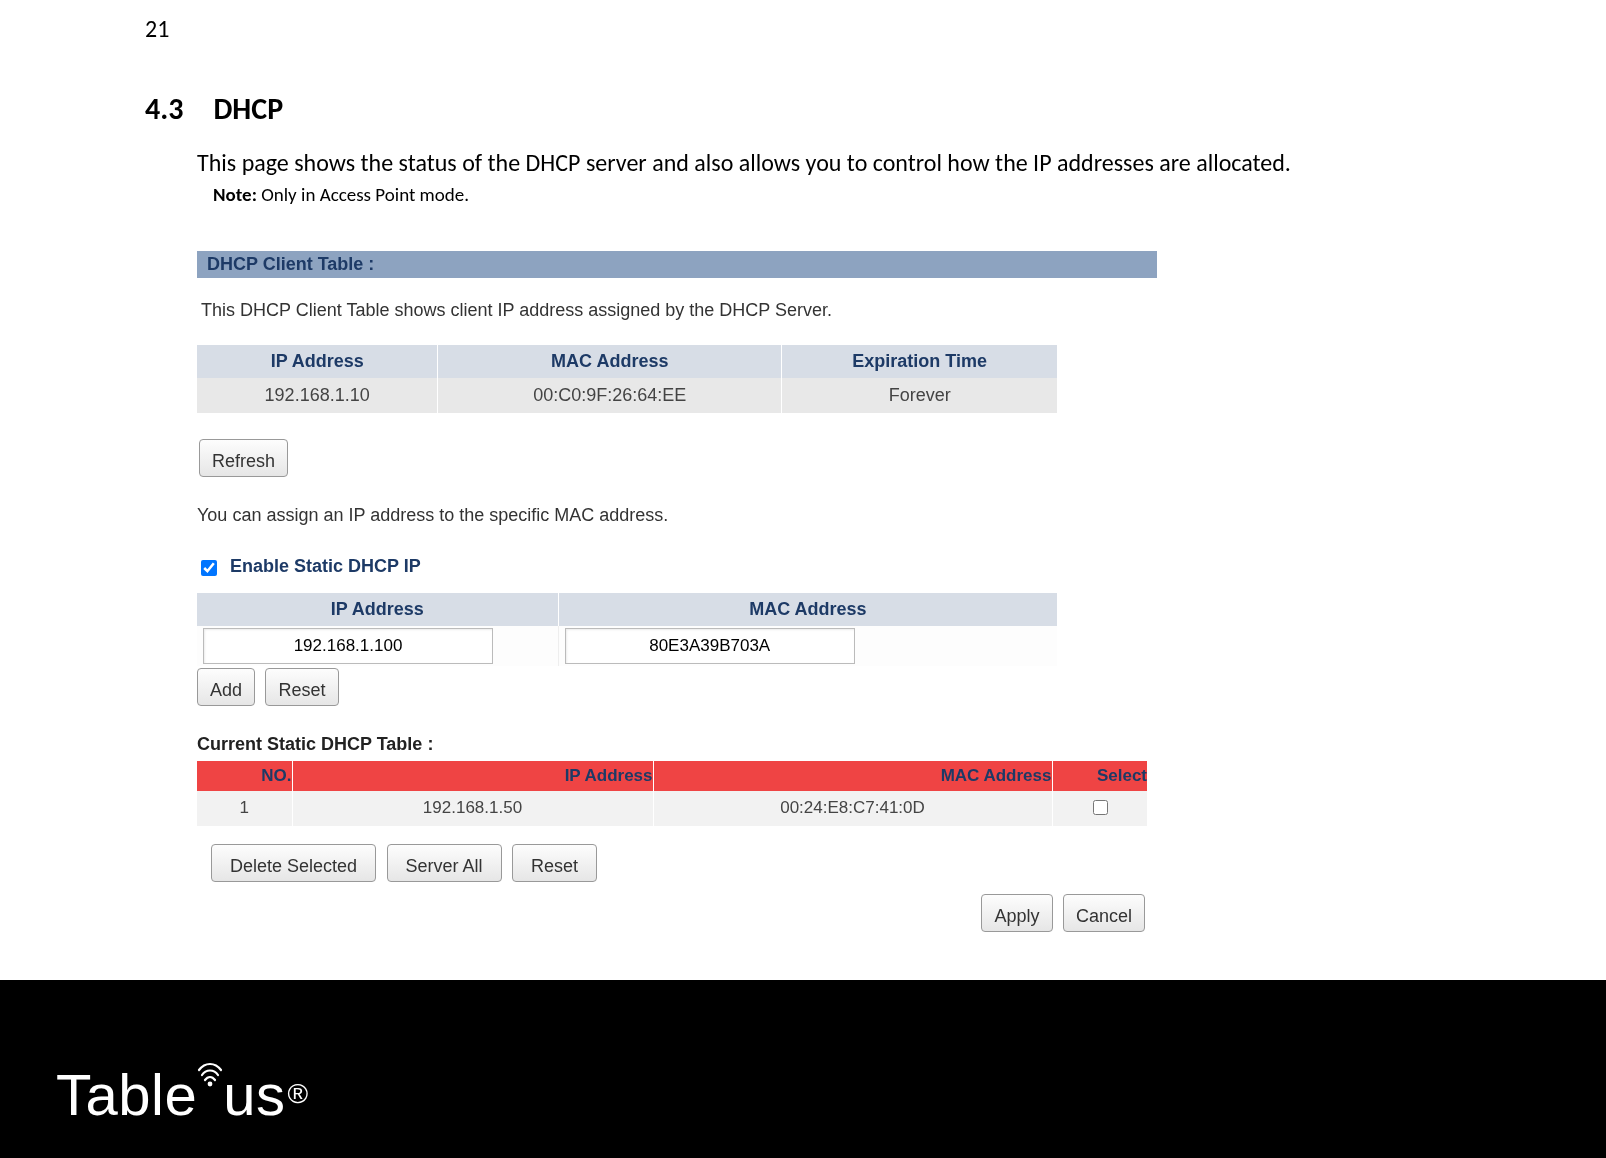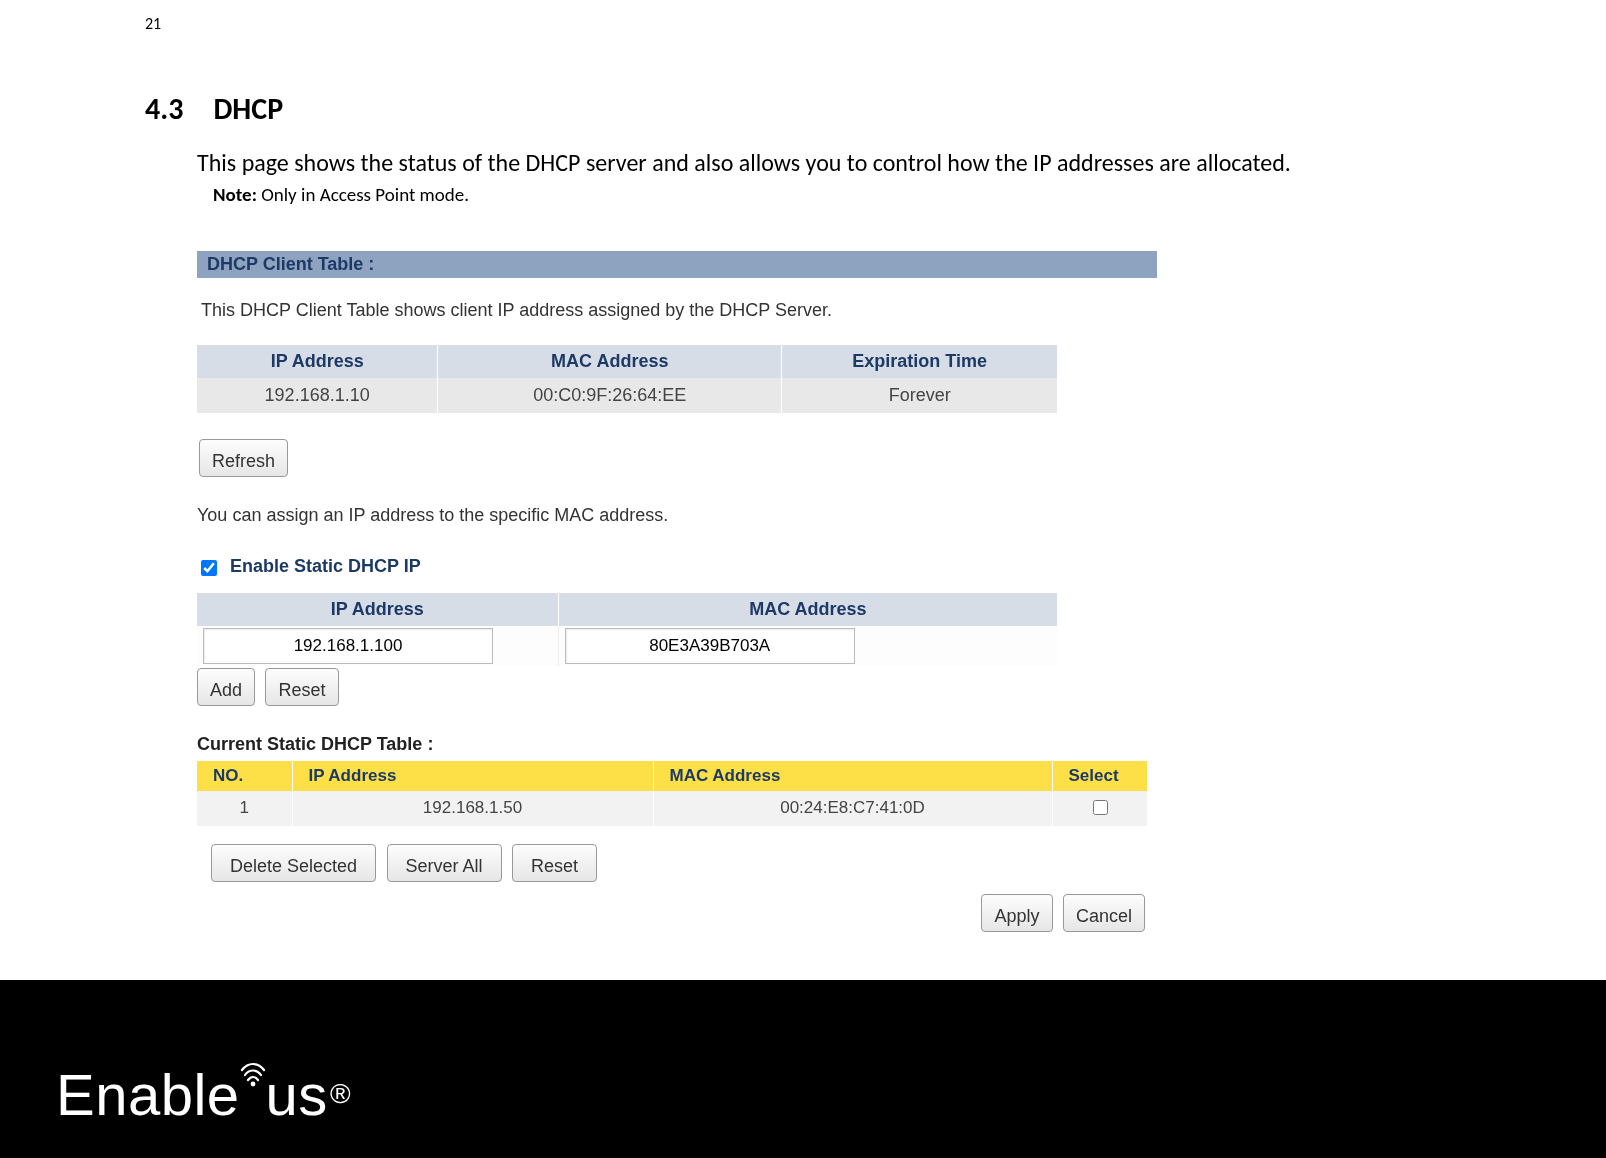--- a/index.html
+++ b/index.html
@@ -9,21 +9,21 @@
     height: 1158px;
     font-family: Calibri, Arial, sans-serif;
     color: #000;
     background: #fff;
     position: relative;
   }
   .page-number {
     position: absolute;
     top: 14px;
     left: 145px;
-    font-size: 16px;
+    font-size: 24px;
     font-family: Calibri, Arial, sans-serif;
   }
   .content-area {
     position: absolute;
     left: 145px;
     top: 90px;
     width: 1260px;
   }
   .section-heading {
     font-size: 30px;
@@ -137,25 +137,25 @@
     font-weight: bold;
     font-size: 18px;
     color: #222;
   }
   table.static-table {
     border-collapse: collapse;
     width: 950px;
     margin-top: 6px;
   }
   table.static-table th {
-    background: #fde047;
+    background: #ef4444;
     color: #1d3a66;
     font-weight: bold;
-    text-align: left;
-    padding: 5px 16px;
+    text-align: right;
+    padding: 5px 0;
     font-size: 17px;
     border-right: 1px solid #fff;
   }
   table.static-table th:last-child { border-right: none; }
   table.static-table td {
     background: #f2f2f2;
     text-align: center;
     padding: 6px 4px;
     font-size: 17px;
     border-right: 1px solid #fff;
@@ -286,21 +286,21 @@
 
     <div class="apply-row">
       <span class="btn">Apply</span>
       <span class="btn">Cancel</span>
     </div>
   </div>
 </div>
 
 <div class="footer">
   <div class="logo">
-    <span class="en">Enable</span>
+    <span class="en">Table</span>
     <span class="wifi-icon">
       <svg width="30" height="34" viewBox="0 0 30 34">
         <g fill="none" stroke="#fff" stroke-width="2.2" stroke-linecap="round">
           <path d="M4 16 C 10 8, 20 8, 26 16"></path>
           <path d="M7 21 C 11 15, 19 15, 23 21"></path>
           <path d="M10 26 C 13 22, 17 22, 20 26"></path>
         </g>
         <circle cx="15" cy="30" r="2.4" fill="#fff"></circle>
       </svg>
     </span>

